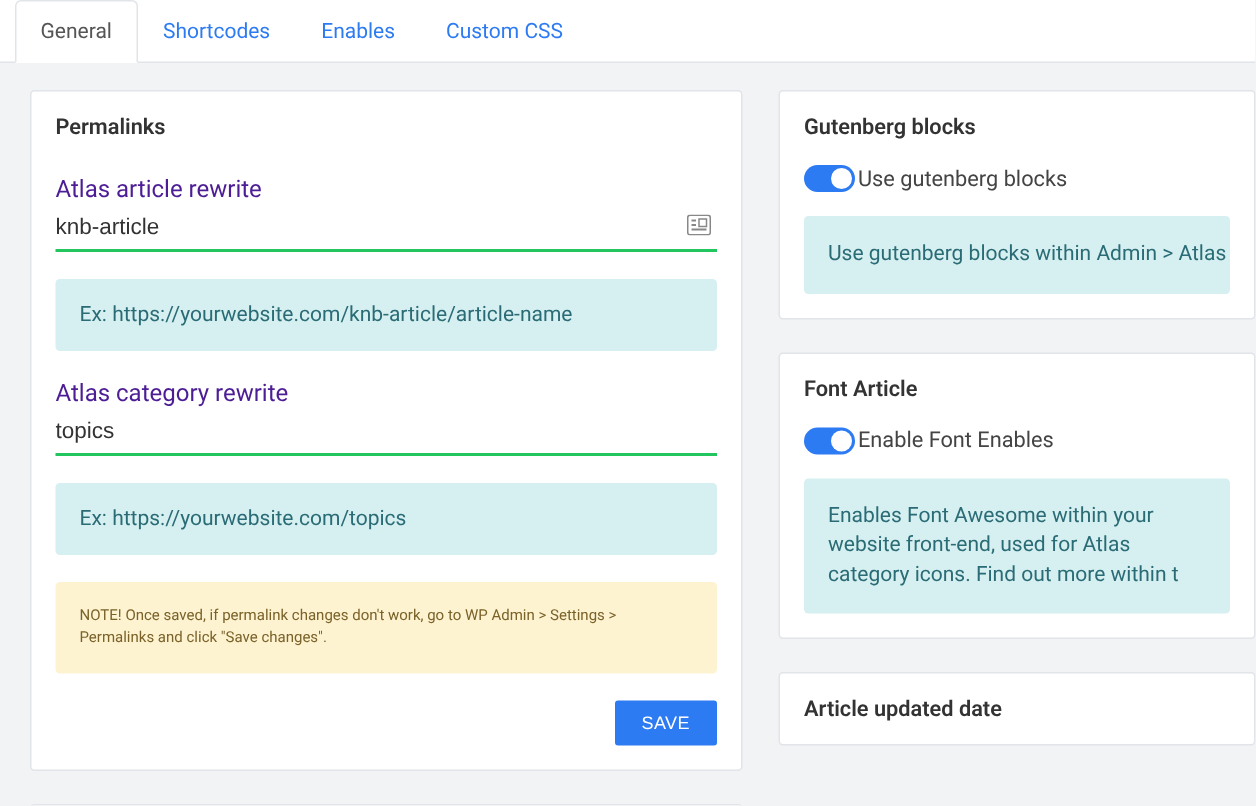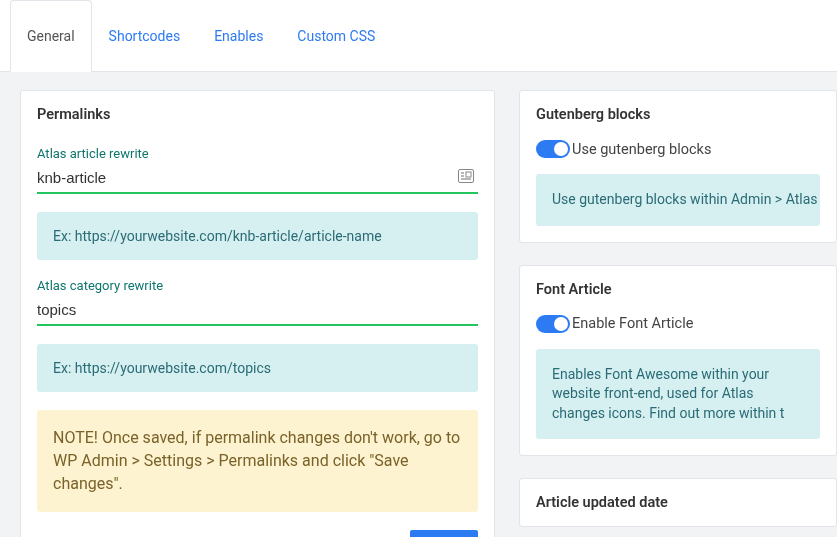--- a/index.html
+++ b/index.html
@@ -12,21 +12,21 @@
       height: 537px;
       overflow: hidden;
     }
     .tabs {
       display: flex;
       background: #fff;
       border-bottom: 1px solid #e1e4e8;
       padding-left: 10px;
     }
     .tab {
-      padding: 27px 16px;
+      padding: 12px 16px;
       color: #2d7bf2;
       cursor: pointer;
       font-size: 14px;
       border: 1px solid transparent;
       border-bottom: none;
     }
     .tab.active {
       color: #555;
       background: #fff;
       border: 1px solid #e1e4e8;
@@ -48,22 +48,22 @@
       margin-bottom: 22px;
     }
     .panel-title {
       font-weight: 600;
       font-size: 14.5px;
       padding: 15px 16px;
       color: #333;
     }
     .panel-body { padding: 0 16px 16px 16px; }
     .field-label {
-      font-size: 13px;
-      color: #0f766e;
+      font-size: 16px;
+      color: #4c1d95;
       margin-top: 8px;
       margin-bottom: 2px;
     }
     .field-input {
       width: 100%;
       border: none;
       border-bottom: 2px solid #22c55e;
       padding: 6px 30px 6px 0;
       font-size: 15px;
       color: #333;
@@ -84,21 +84,21 @@
       border-radius: 3px;
       margin-bottom: 18px;
       font-size: 14px;
     }
     .note-box {
       background: #fdf3d1;
       color: #7a6229;
       padding: 16px;
       border-radius: 3px;
       margin-bottom: 18px;
-      font-size: 16px;
+      font-size: 10px;
       line-height: 1.45;
     }
     .save-row { text-align: right; }
     .save-btn {
       background: #2d7bf2;
       color: #fff;
       border: none;
       padding: 8px 18px;
       font-size: 12px;
       font-weight: 500;
@@ -208,22 +208,22 @@
       </div>
       <div class="info-box">Use gutenberg blocks within Admin &gt; Atlas articles.</div>
     </div>
 
     <div class="panel">
       <div class="panel-title">Font Article</div>
       <div class="toggle-row">
         <div class="toggle on">
             <div class="toggle-knob"></div>
           </div>
-        <span>Enable Font Article</span>
+        <span>Enable Font Enables</span>
       </div>
-      <div class="info-box wrap">Enables Font Awesome within your website front-end, used for Atlas changes icons. Find out more within t</div>
+      <div class="info-box wrap">Enables Font Awesome within your website front-end, used for Atlas category icons. Find out more within t</div>
     </div>
 
     <div class="panel">
       <div class="panel-title">Article updated date</div>
     </div>
   </div>
 </div>
 
 </body></html>

